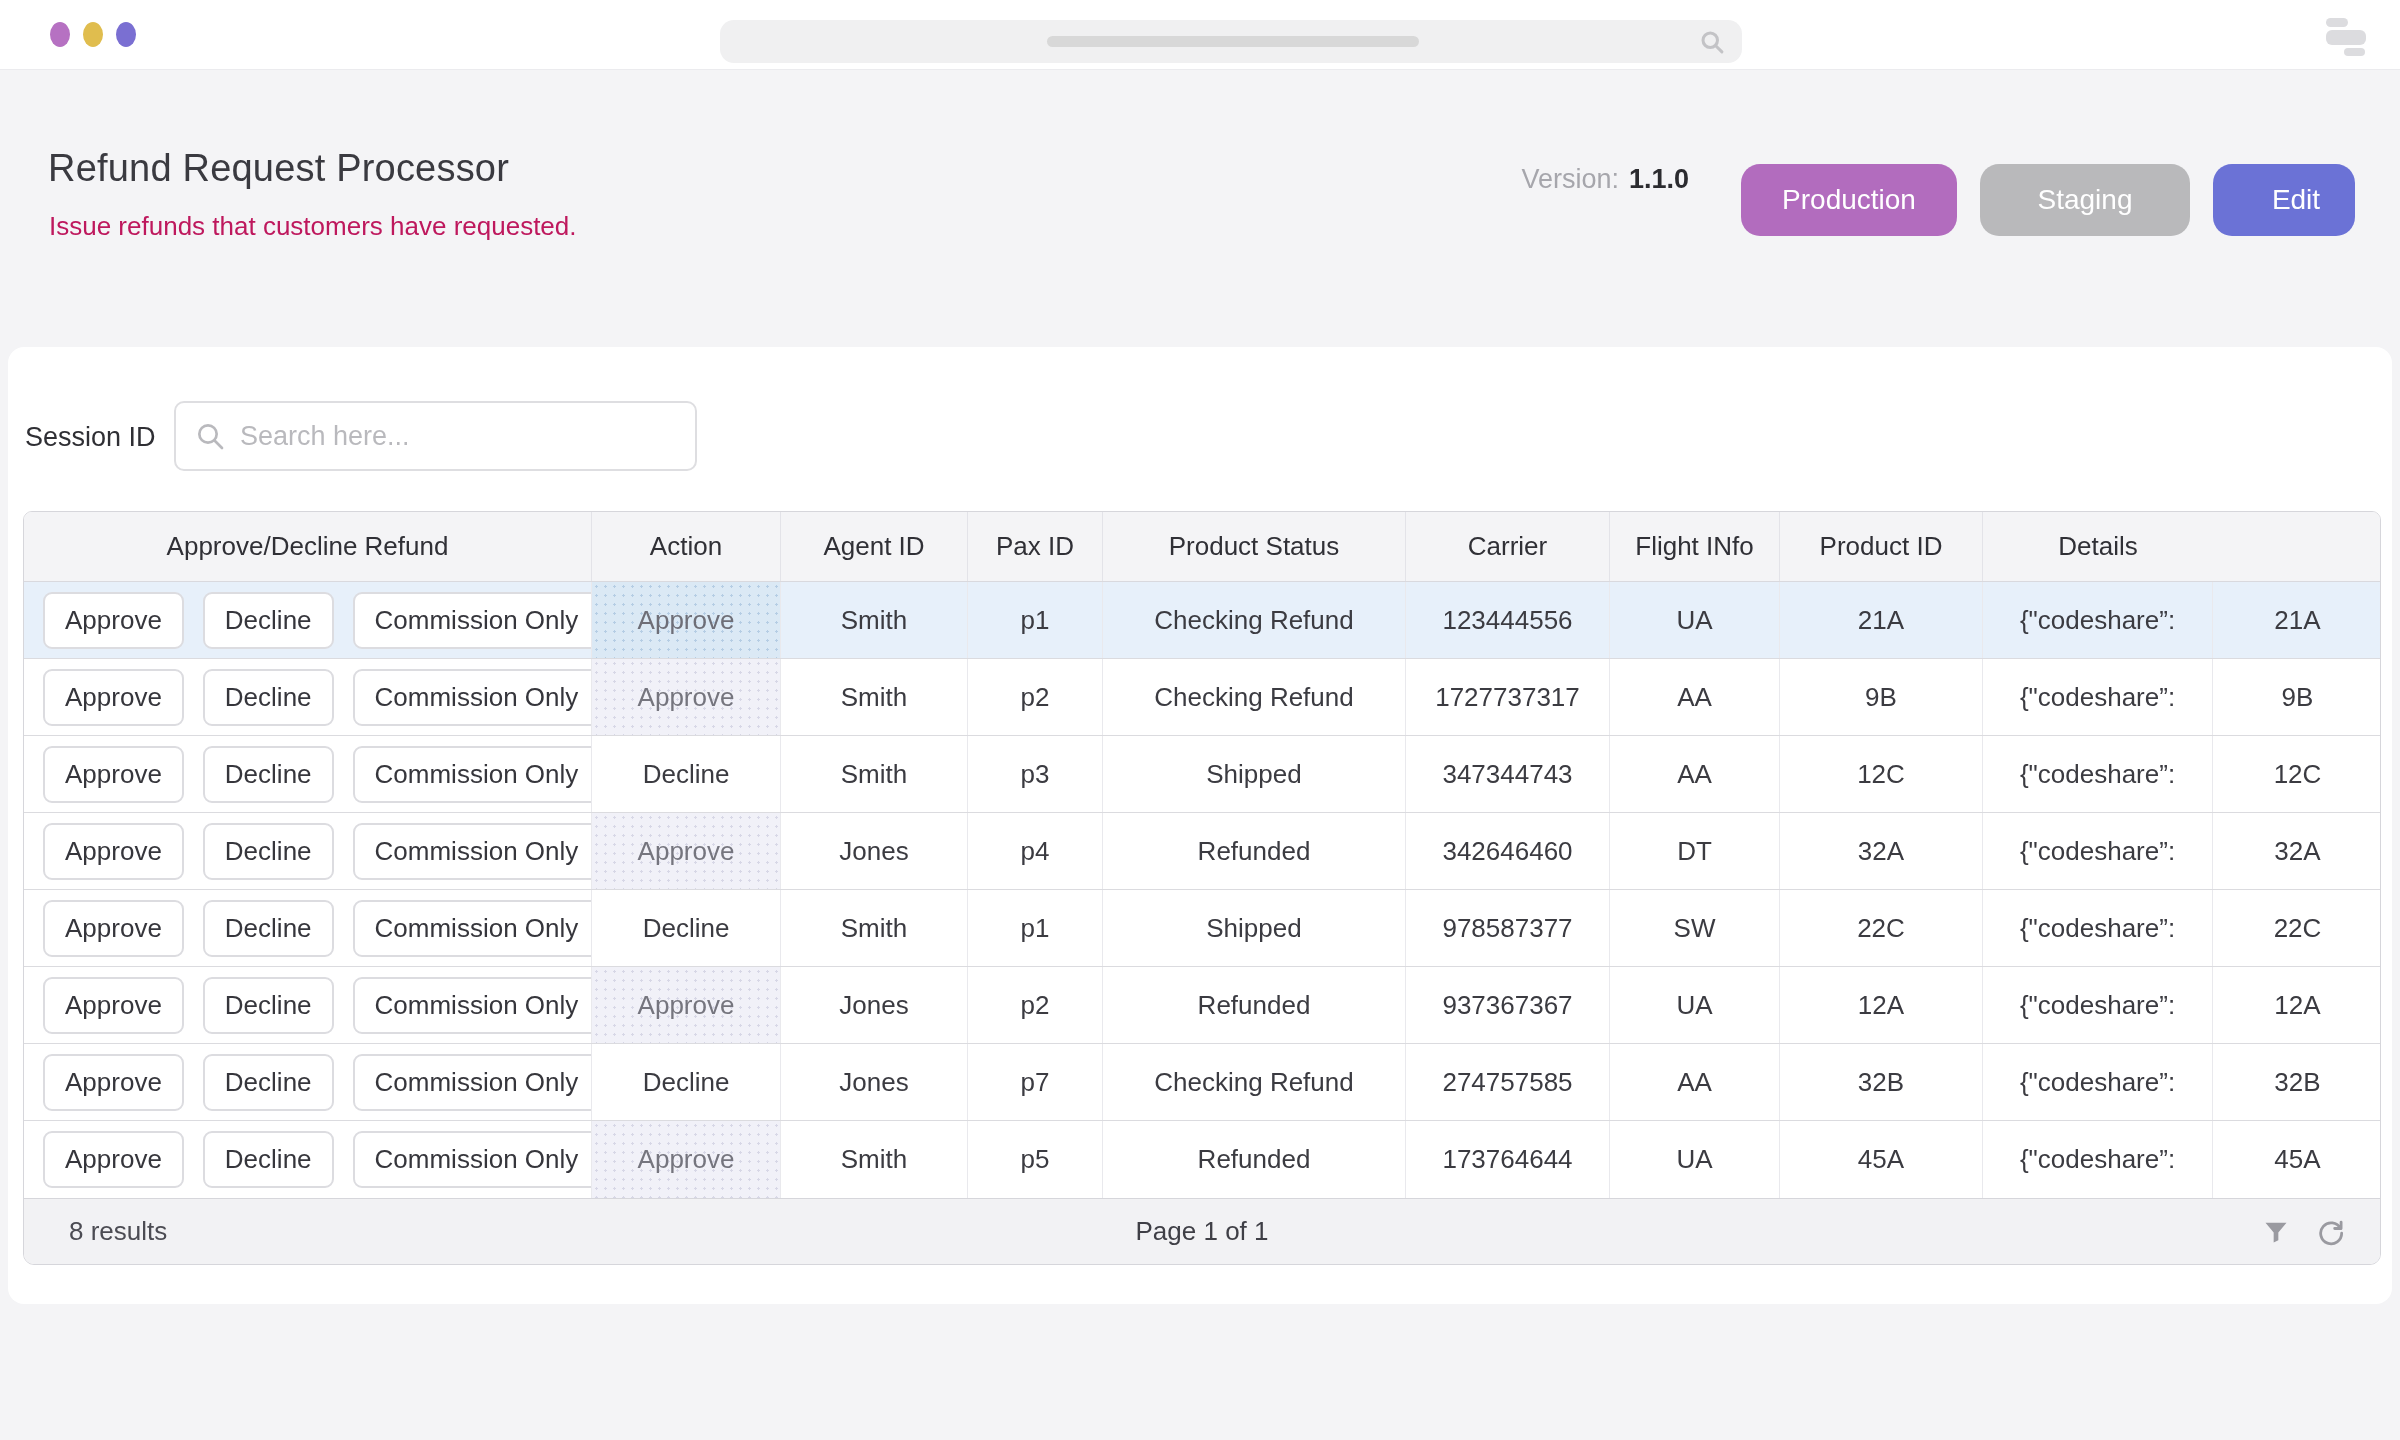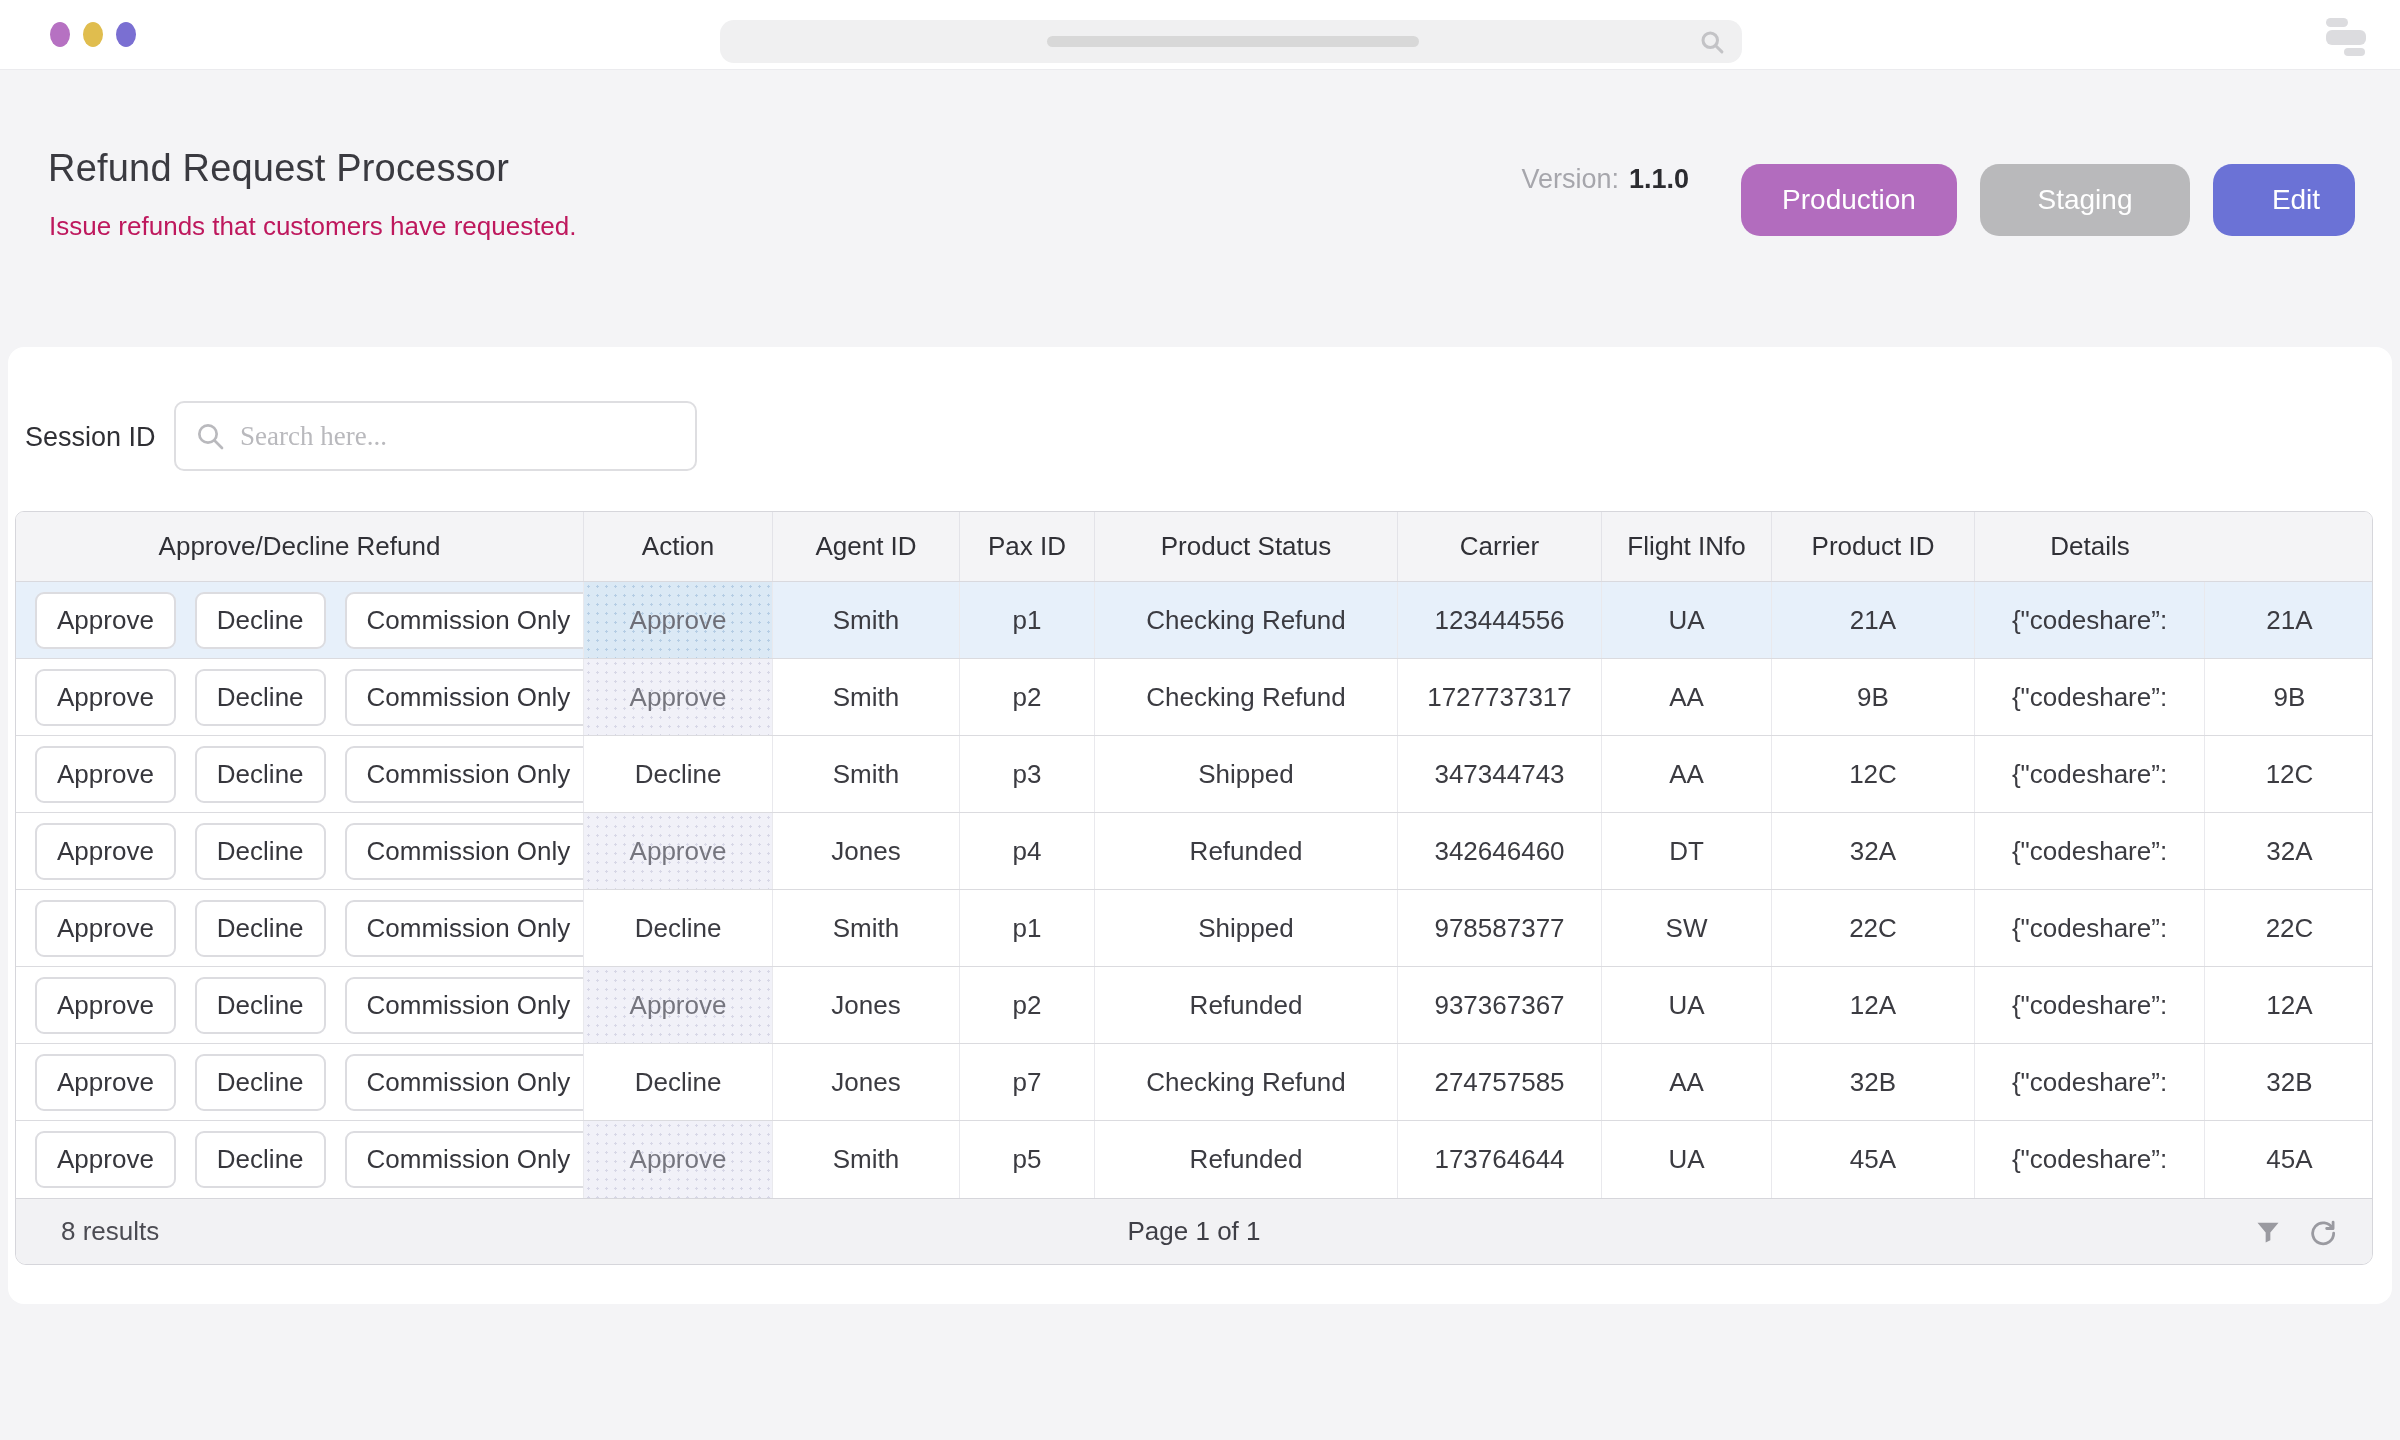--- a/index.html
+++ b/index.html
@@ -59,27 +59,27 @@
   }
   .session-label { position:absolute; left:17px; top:75px; font-size:27px; color:#2f2f34; }
   .search-box {
     position:absolute; left:166px; top:54px; width:523px; height:70px;
     border:2px solid #dedee1; border-radius:10px; background:#ffffff;
     display:flex; align-items:center; padding:0 16px 0 18px;
   }
   .search-box .search-icon { width:32px; height:32px; color:#b9b9bd; flex:none; }
   .search-input {
     border:none; outline:none; background:transparent; flex:1; margin-left:14px;
-    font-family:Liberation Serif, serif; font-size:27px; color:#0f172a;
+    font-family:Liberation Sans, sans-serif; font-size:27px; color:#0f172a;
   }
   .search-input::placeholder { color:#b9b9bd; }
 
   
   .table-wrap {
-    position:absolute; left:7px; top:164px; width:2358px;
+    position:absolute; left:15px; top:164px; width:2358px;
     border:1px solid #d6d6db; border-radius:9px 9px 11px 11px;
     overflow:hidden; background:#ffffff;
   }
   .thead { display:grid; height:70px; background:#f4f4f6; border-bottom:1px solid #d9d9de; }
   .th {
     display:flex; align-items:center; justify-content:center;
     font-size:26px; color:#303036; border-right:1px solid #e3e3e8;
   }
   .th:last-child { border-right:none; }
   .trow { display:grid; height:77px; background:#ffffff; border-bottom:1px solid #dbdbdf; }

